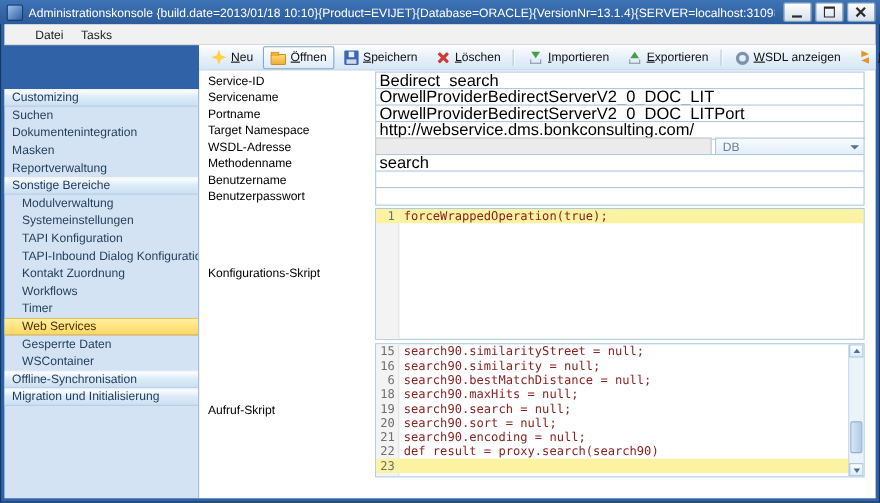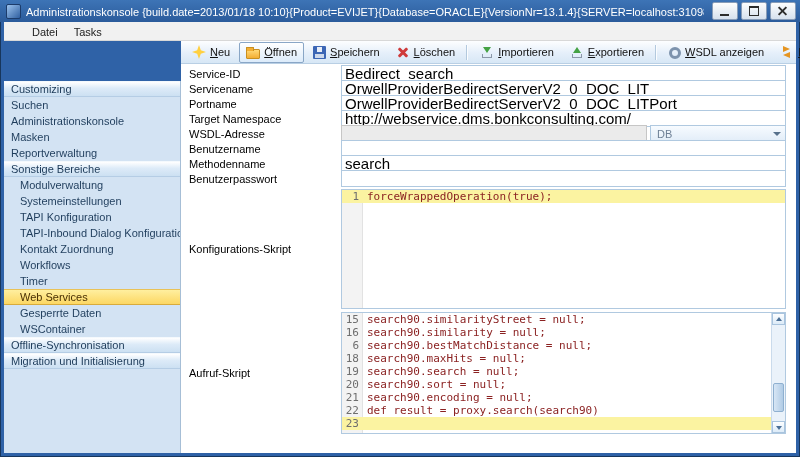--- a/index.html
+++ b/index.html
@@ -170,21 +170,21 @@
 
       <div class="nav-row header">
         <span>Customizing</span>
       </div>
 
       <div class="nav-row item">
         <span>Suchen</span>
       </div>
 
       <div class="nav-row item">
-        <span>Administrationskonsole</span>
+        <span>Dokumentenintegration</span>
       </div>
 
       <div class="nav-row item">
         <span>Masken</span>
       </div>
 
       <div class="nav-row item">
         <span>Reportverwaltung</span>
       </div>
 
@@ -328,31 +328,31 @@
             <span class="fwrap">
               <input class="finput disabled" style="">
               <span class="combo">
                 <span>DB</span>
                 <span class="combo-arrow"></span>
               </span>
             </span>
           </div>
 
           <div class="frow">
+            <span class="flabel">Methodenname</span>
+            <span class="fwrap">
+              <input class="finput" value="search" style="">
+
+            </span>
+          </div>
+
+          <div class="frow">
             <span class="flabel">Benutzername</span>
             <span class="fwrap">
               <input class="finput" style="">
-
-            </span>
-          </div>
-
-          <div class="frow">
-            <span class="flabel">Methodenname</span>
-            <span class="fwrap">
-              <input class="finput" value="search" style="">
 
             </span>
           </div>
 
           <div class="frow">
             <span class="flabel">Benutzerpasswort</span>
             <span class="fwrap">
               <input class="finput" style="">
 
             </span>

